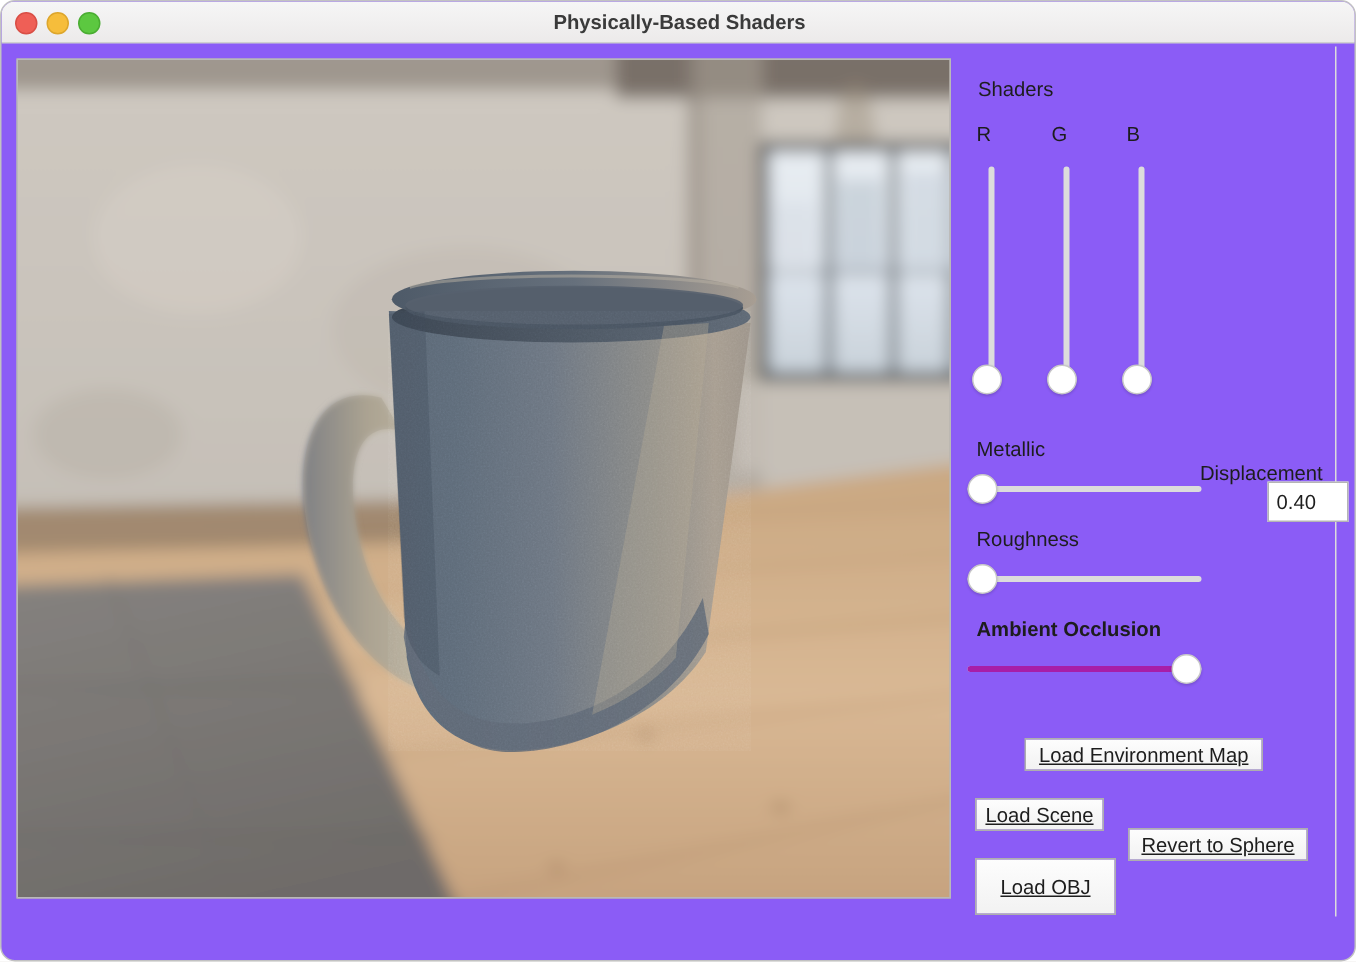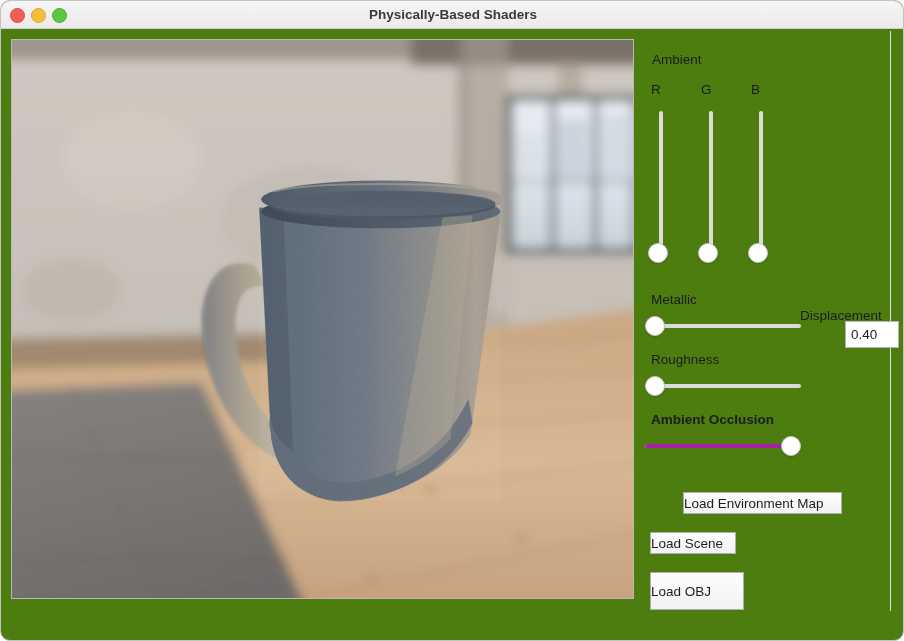--- a/index.html
+++ b/index.html
@@ -7,21 +7,21 @@
     width: 904px; height: 641px;
     background: #ffffff;
     font-family: "Liberation Sans", sans-serif;
     overflow: hidden;
   }
 
   #window {
     position: absolute;
     left: 0; top: 0;
     width: 904px; height: 641px;
-    background: #4d7c0f;
+    background: #8b5cf6;
     border-radius: 10px;
     overflow: hidden;
     box-sizing: border-box;
     border: 1px solid #c2c2c2;
   }
 
   
   #titlebar {
     position: absolute;
     left: 0; top: 0;
@@ -178,24 +178,25 @@
   .spin-arrow svg { display: block; }
 
   
   .btn {
     position: absolute;
     background: linear-gradient(#fdfdfd, #f2f2f2);
     border: 1px solid #aeaeae;
     box-sizing: border-box;
     font-size: 13.5px;
     color: #1d1d1d;
-    text-align: left;
+    text-align: center;
     white-space: nowrap;
     font-family: "Liberation Sans", sans-serif;
     padding: 0;
+    text-decoration: underline;
   }
 </style>
 </head>
 <body>
 
 <div id="window">
 
   <div id="titlebar">
     <div class="traffic" id="tl-close" style="background: rgb(239, 95, 86);"></div>
     <div class="traffic" id="tl-min" style="background: rgb(246, 189, 59);"></div>
@@ -376,21 +377,21 @@
                    C 372 462, 432 440, 460 396
                    L 490 176 Z" fill="#808080" filter="url(#grain)"></path>
         </g>
       </g>
     </svg>
   </div>
 
   <div id="panel-divider"></div>
   <div id="panel"></div>
 
-  <div class="lbl" style="left:651px; top:51px;">Ambient</div>
+  <div class="lbl" style="left:651px; top:51px;">Shaders</div>
 
   <div class="ch-lbl" style="left:650px; top:81px;">R</div>
   <div class="ch-lbl" style="left:700px; top:81px;">G</div>
   <div class="ch-lbl" style="left:750px; top:81px;">B</div>
 
   <div class="vslider" style="left:647px; top:110px;">
     <div class="vtrack"></div>
     <div class="vhandle" style="top:132px;"></div>
   </div>
   <div class="vslider" style="left:697px; top:110px;">
@@ -435,16 +436,17 @@
   <div class="hslider" style="left:644px; top:435px; width:156px;">
     <div class="htrack" style="width:156px;"></div>
     <div class="hfill" id="ao-fill" style="width:146px; background:#A81EA8;"></div>
     <div class="hhandle" style="left:136px;"></div>
   </div>
 
   <button class="btn" style="left:682px; top:491px; width:159px; height:22px;">Load Environment Map</button>
 
   <button class="btn" style="left:649px; top:531px; width:86px; height:22px;">Load Scene</button>
 
+  <button class="btn" style="left:751px; top:551px; width:120px; height:22px;">Revert to Sphere</button>
 
   <button class="btn" style="left:649px; top:571px; width:94px; height:38px;">Load OBJ</button>
 
 </div>
 
 </body></html>

